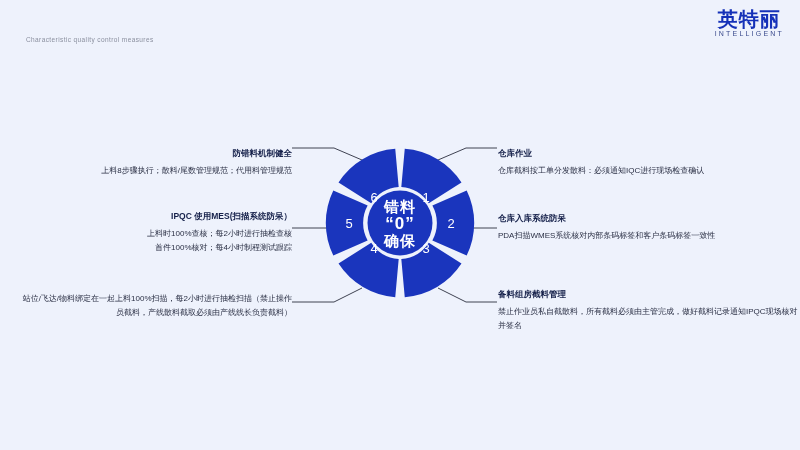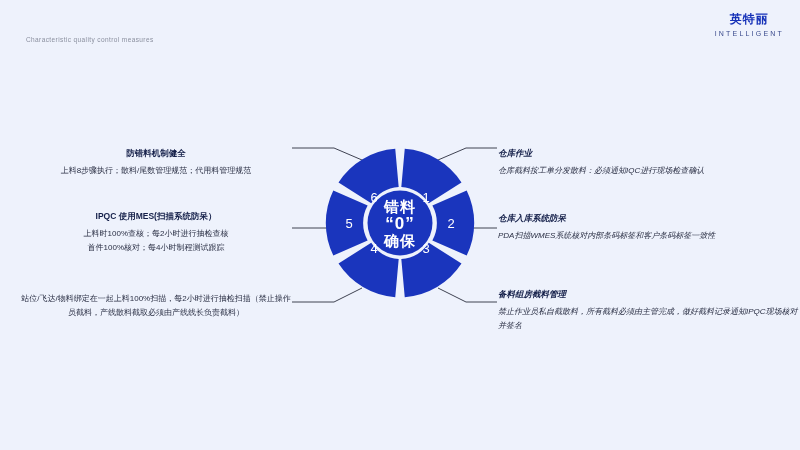--- a/index.html
+++ b/index.html
@@ -16,21 +16,21 @@
   .title-zh{
     position:absolute;left:25px;top:11px;
     font-size:21px;font-weight:bold;color:#1d1d1d;letter-spacing:1px;
   }
   .title-en{
     position:absolute;left:26px;top:36px;
     font-size:6.5px;color:#8a8f9e;letter-spacing:.4px;
   }
   .logo{position:absolute;right:16px;top:10px;text-align:center;}
   .logo-zh{
-    font-size:12px;font-weight:bold;color:#1531b8;letter-spacing:1px;
+    font-size:20px;font-weight:bold;color:#1531b8;letter-spacing:1px;
     line-height:18px;
   }
   .logo-en{
     font-size:7px;color:#3a4a8c;letter-spacing:2.2px;margin-top:2px;
   }
 
   
   .donut-wrap{position:absolute;left:325px;top:148px;width:150px;height:150px;}
   .donut-svg{position:absolute;left:0;top:0;}
   .center-text{
@@ -45,22 +45,22 @@
   .center-text span.zero{font-size:17px;}
 
   
   .connectors{position:absolute;left:0;top:0;width:800px;height:450px;
     pointer-events:none;}
 
   
   .blk{position:absolute;}
   .blk .h{font-size:8.5px;font-weight:bold;color:#15204a;line-height:13px;}
   .blk .b{font-size:8px;color:#2a2f44;line-height:14px;margin-top:4px;}
-  .blk.right{text-align:left;font-style:italic;}
-  .blk.left{text-align:center;}
+  .blk.right{text-align:left;}
+  .blk.left{text-align:right;}
 
   .b1{left:498px;top:147px;width:300px;}
   .b2{left:498px;top:212px;width:292px;}
   .b3{left:498px;top:288px;width:300px;}
 
   .b6{left:20px;top:147px;width:272px;}
   .b5{left:20px;top:210px;width:272px;}
   .b4{left:20px;top:288px;width:272px;}
 </style>
 </head>

